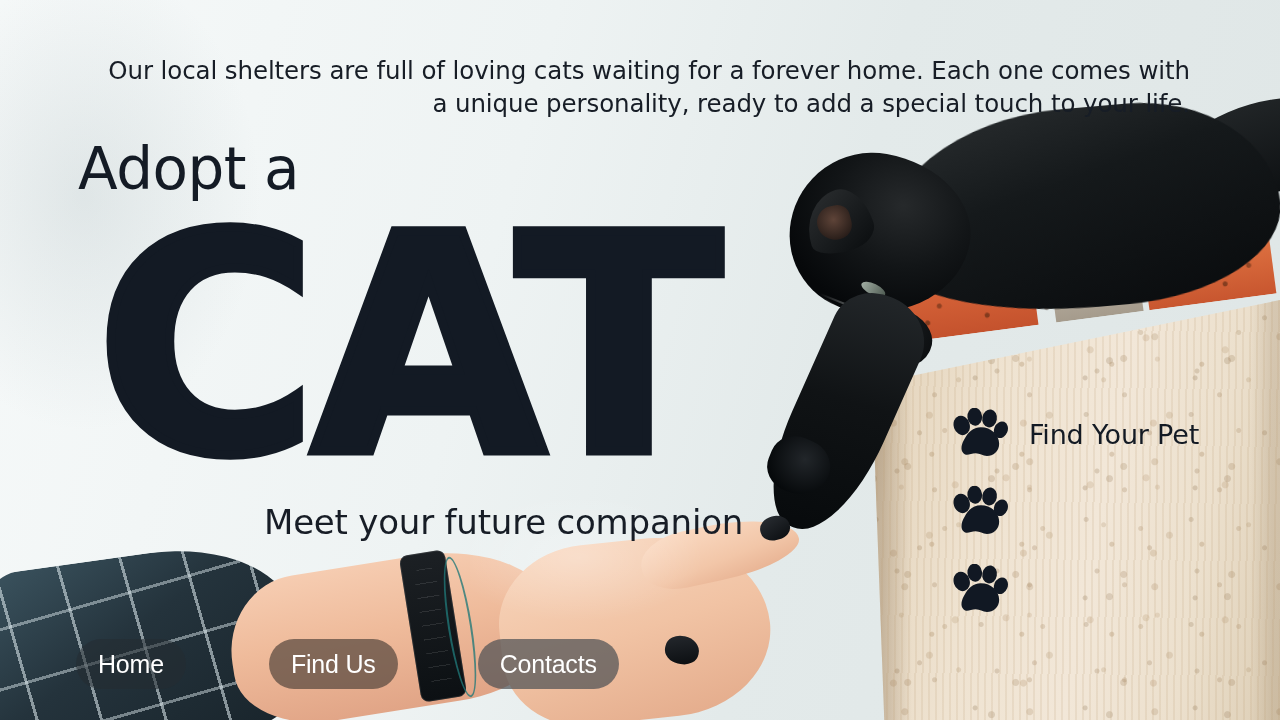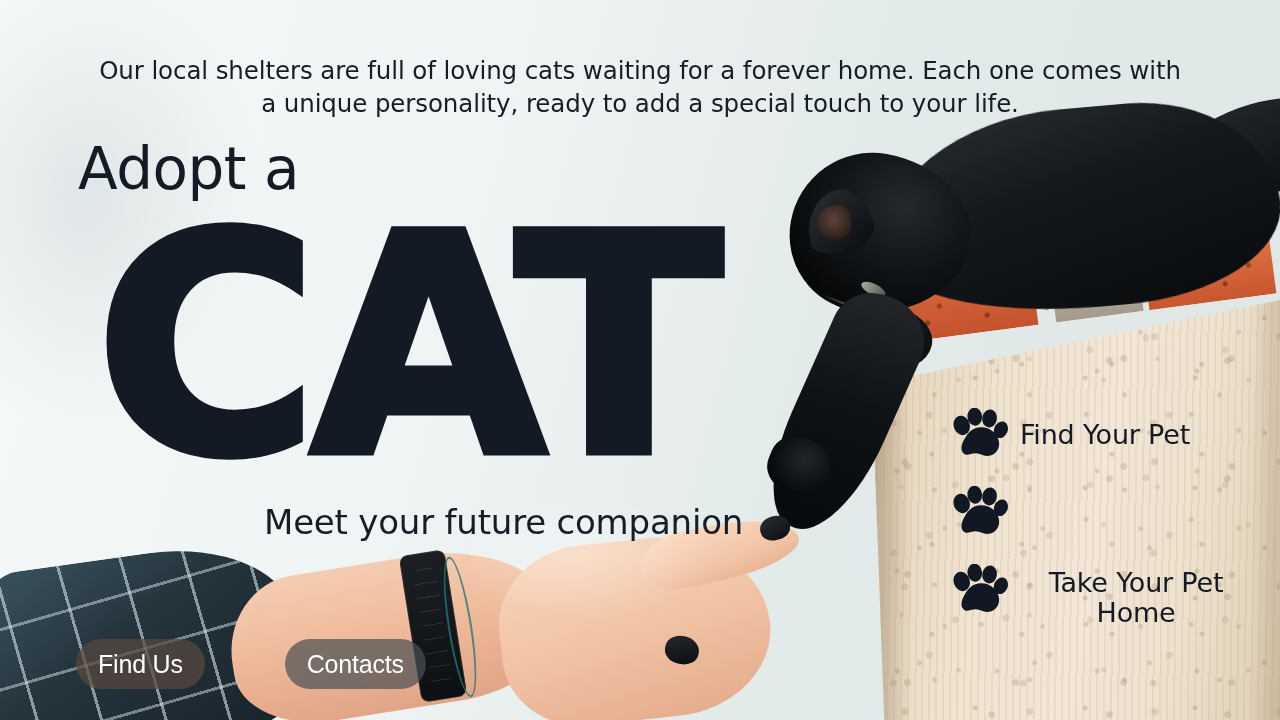--- a/index.html
+++ b/index.html
@@ -227,21 +227,21 @@
     transform:rotate(12deg);
   }
   .hand-hilight{
     position:absolute; left:470px; top:500px; width:360px; height:230px;
     background:radial-gradient(50% 40% at 30% 25%, rgba(255,255,255,.28), rgba(255,255,255,0) 70%);
   }
 
   
   .intro{
     position:absolute; left:90px; top:54px; width:1100px;
-    text-align:center;
+    text-align:right;
     font-size:24.5px; line-height:1.35;
     color:#171d26;
     letter-spacing:-.1px;
   }
 
   .adopt-a{
     position:absolute; left:78px; top:140px;
     font-size:58px; line-height:1;
     color:#141b25;
     letter-spacing:-.5px;
@@ -262,21 +262,21 @@
     font-size:34px; line-height:1;
     color:#171d26;
     letter-spacing:-.2px;
   }
 
   
   .features{
     position:absolute; left:952px; top:408px; width:300px;
   }
   .feature{
-    display:flex; align-items:center; gap:12px;
+    display:flex; align-items:center; gap:21px;
     margin-bottom:24px;
   }
   .feature:nth-child(3){ align-items:flex-start; }
   .paw{ flex:0 0 auto; width:56px; height:54px; display:block; }
   .feature-label{
     font-size:27px; line-height:1.12;
     color:#131a24;
     letter-spacing:-.2px;
   }
   .feature:nth-child(3) .feature-label{ text-align:center; padding-top:4px; }
@@ -379,23 +379,23 @@
     </div>
 
     <div class="feature">
       <svg class="paw" viewBox="0 0 64 62" aria-hidden="true">
         <ellipse cx="11" cy="20" rx="9.2" ry="11.4" transform="rotate(-18 11 20)" fill="#111823"></ellipse>
         <ellipse cx="26" cy="10" rx="8.4" ry="10.4" transform="rotate(-6 26 10)" fill="#111823"></ellipse>
         <ellipse cx="43" cy="12" rx="8.4" ry="10.4" transform="rotate(10 43 12)" fill="#111823"></ellipse>
         <ellipse cx="56" cy="25" rx="7.8" ry="9.8" transform="rotate(22 56 25)" fill="#111823"></ellipse>
         <path d="M33 22c12 0 21 9 21 19 0 9-7 14-14 14-5 0-8-3-13-3-6 0-10 4-14 0-4-4-2-11 1-16 4-8 10-14 19-14z" fill="#111823"></path>
       </svg>
-      <span class="feature-label">Take Your Pet Home</span>
     </div>
 
   </div>
 
   <nav class="nav">
+    <button class="nav-item home">Home</button>
     <button class="nav-item about">Find Us</button>
     <button class="nav-item services">Contacts</button>
   </nav>
 
 </div>
 
 </body></html>

